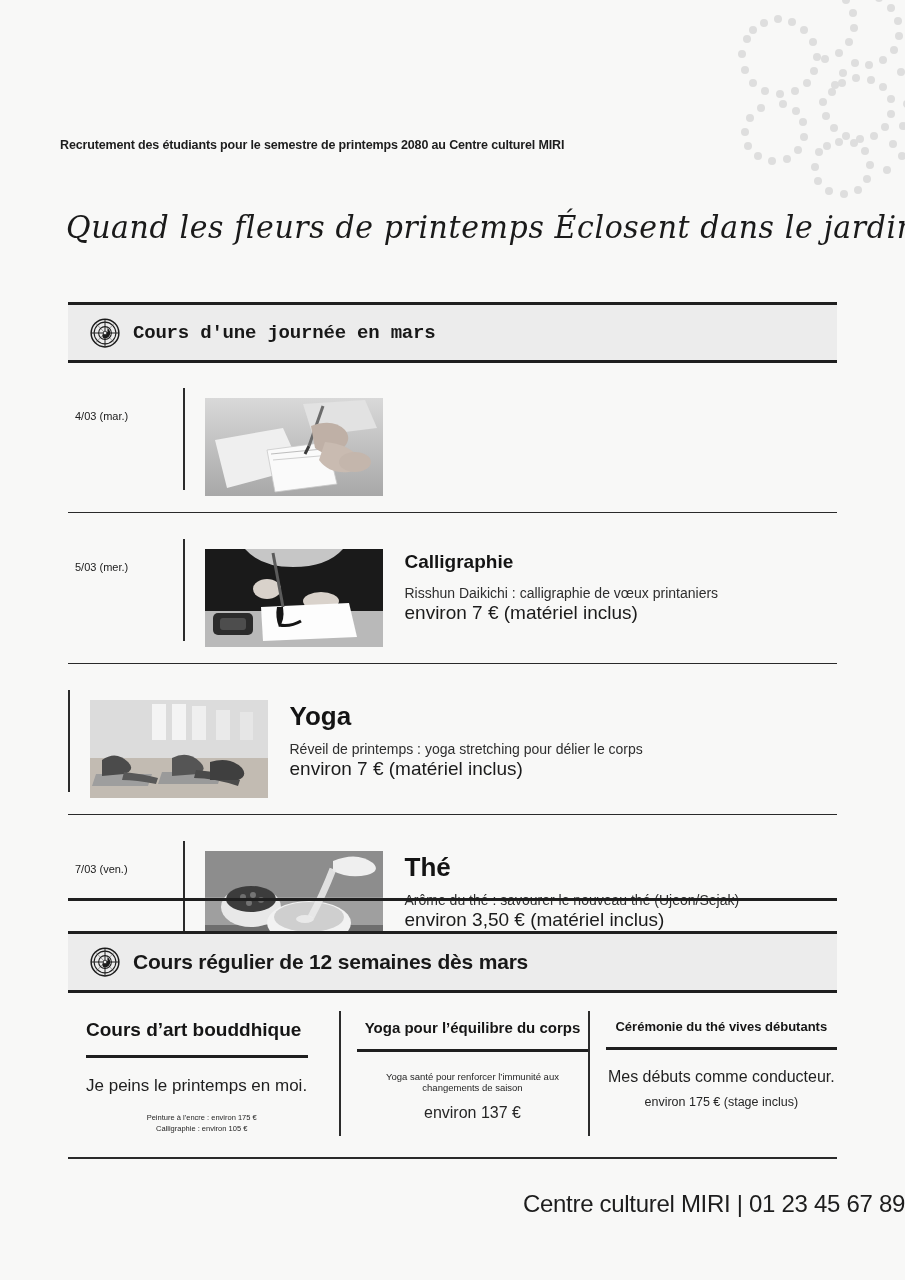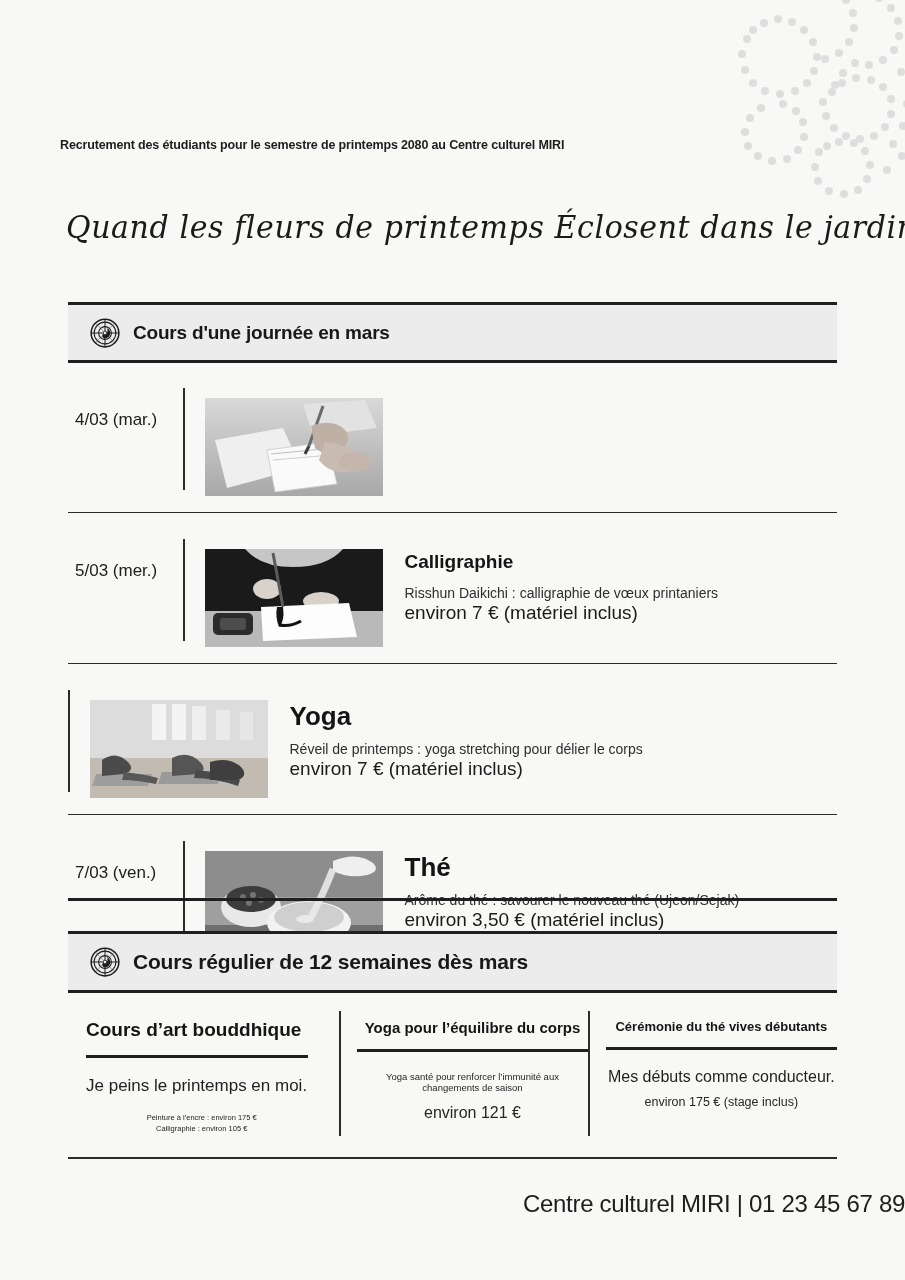--- a/index.html
+++ b/index.html
@@ -84,21 +84,21 @@
     align-items: flex-start;
     border-bottom: 1.5px solid #2a2a2a;
     padding: 18px 0 16px 0;
     min-height: 132px;
   }
   .row:last-child { border-bottom: none; }
 
   .row-date {
     width: 115px;
     flex: 0 0 115px;
-    font-size: 17px;
+    font-size: 11px;
     color: #202020;
     padding-top: 30px;
     padding-left: 7px;
   }
   .vsep {
     width: 1.5px;
     background: #2b2b2b;
     align-self: stretch;
     margin: 8px 0 6px 0;
     flex: 0 0 1.5px;
@@ -278,21 +278,21 @@
         <circle cx="188" cy="160" r="4"></circle>
         <circle cx="197" cy="172" r="4"></circle>
       <circle cx="182" cy="186" r="4"></circle>
     </g>
   </svg>
 
   <div class="eyebrow">Recrutement des étudiants pour le semestre de printemps 2080 au Centre culturel MIRI</div>
 
   <div class="headline">Quand les fleurs de printemps Éclosent dans le jardin du cœur</div>
 
-  <div class="band-wrap" style="top:302px;">
+  <div class="band-wrap" style="top:302px;font-family:Liberation Mono, monospace;">
     <div class="band one">
       <svg class="emblem" viewBox="0 0 40 40">
         <circle cx="20" cy="20" r="18.5" fill="none" stroke="#1c1c1c" stroke-width="2"></circle>
         <circle cx="20" cy="20" r="14.5" fill="none" stroke="#1c1c1c" stroke-width="1.4"></circle>
         <circle cx="20" cy="20" r="8.5" fill="none" stroke="#1c1c1c" stroke-width="1.4"></circle>
         <path d="M20 1.5 L20 38.5 M1.5 20 L38.5 20" stroke="#1c1c1c" stroke-width="1.3"></path>
         <path d="M7 6.5 L33 33.5 M33 6.5 L7 33.5" stroke="#1c1c1c" stroke-width="0.9" opacity="0.55"></path>
         <path d="M20 13 a7 7 0 0 1 0 14 a3.5 3.5 0 0 1 0 -7 a3.5 3.5 0 0 0 0 -7 z" fill="#1c1c1c"></path>
         <circle cx="20" cy="20" r="2.4" fill="#ececec" stroke="#1c1c1c" stroke-width="1"></circle>
       </svg>
@@ -438,21 +438,21 @@
         <div>Calligraphie : environ 105 €</div>
       </div>
     </div>
 
     <div class="col-div"></div>
 
     <div class="col c2">
       <div class="col-h">Yoga pour l’équilibre du corps</div>
       <div class="col-hr"></div>
       <div class="col-desc">Yoga santé pour renforcer l’immunité aux changements de saison</div>
-      <div class="col-price">environ 121 €</div>
+      <div class="col-price">environ 137 €</div>
     </div>
 
     <div class="col-div"></div>
 
     <div class="col c3">
       <div class="col-h">Cérémonie du thé vives débutants</div>
       <div class="col-hr"></div>
       <div class="col-desc">Mes débuts comme conducteur.</div>
       <div class="col-price">environ 175 € (stage inclus)</div>
     </div>

